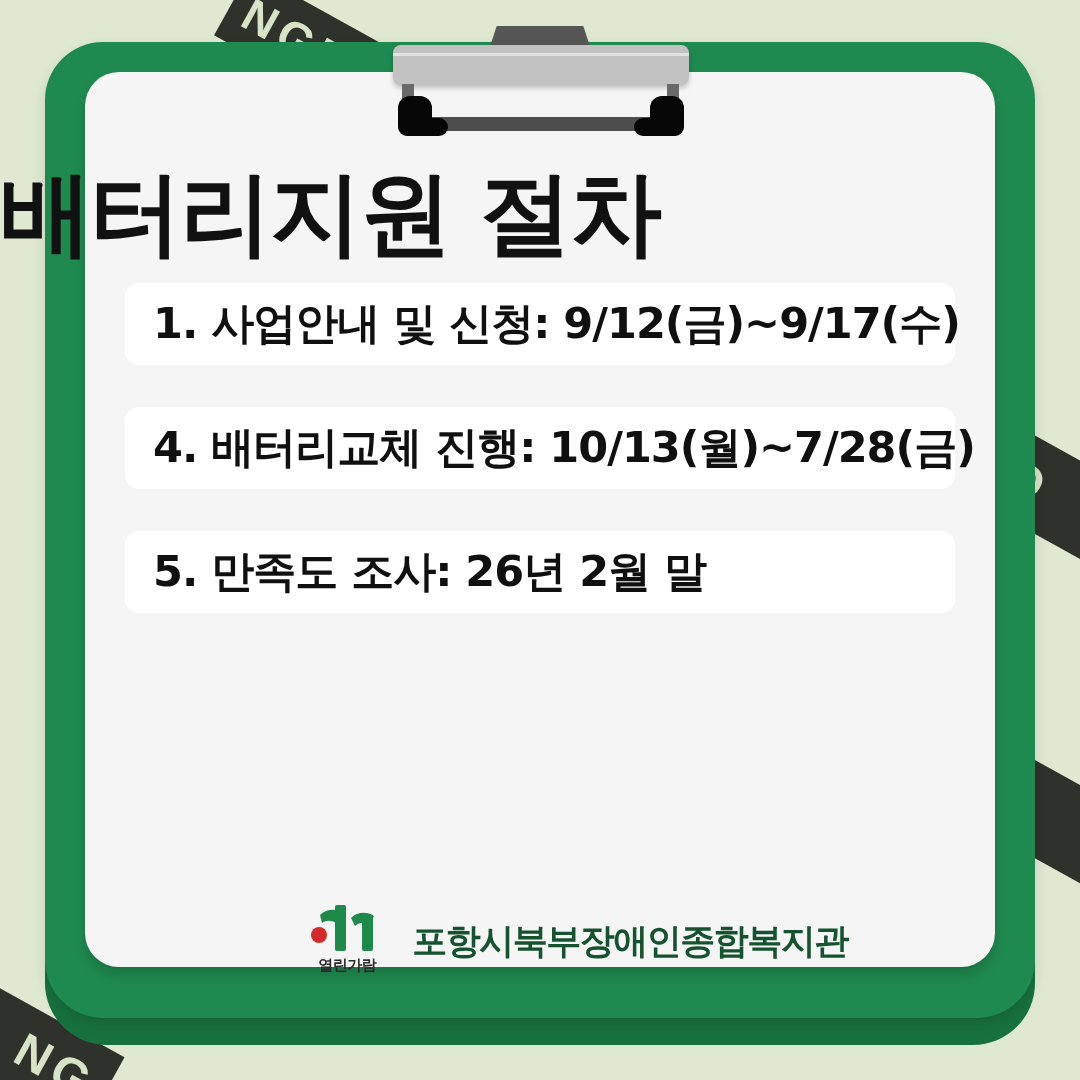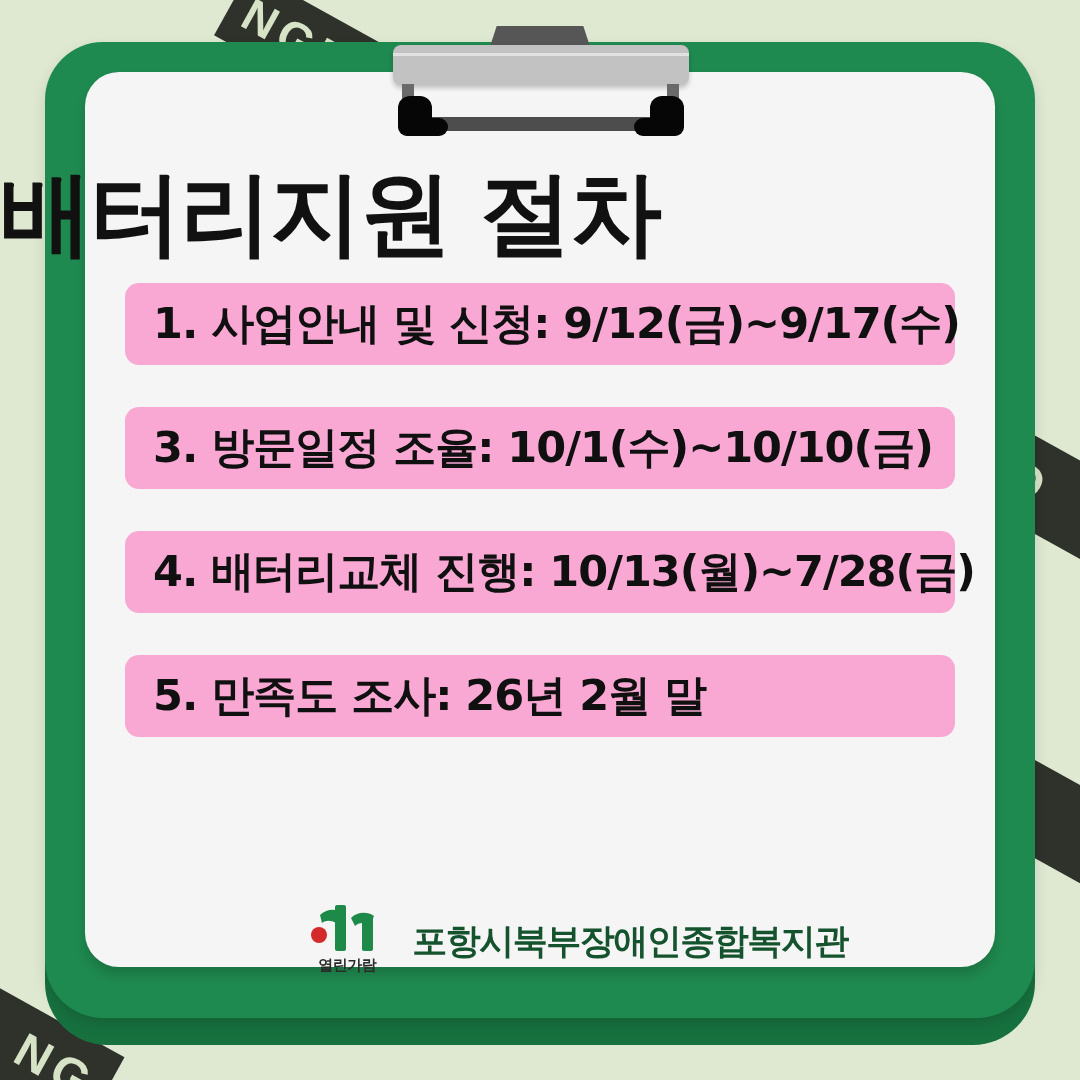--- a/index.html
+++ b/index.html
@@ -207,21 +207,21 @@
   #steps {
     position: absolute;
     left: 125px;
     top: 283px;
     width: 830px;
   }
   .step {
     position: relative;
     height: 82px;
     margin-bottom: 42px;
-    background: #f9a8d4;
+    background: #ffffff;
     border-radius: 14px;
     display: flex;
     align-items: center;
     padding-left: 28px;
     box-sizing: border-box;
   }
   .step-text {
     font-size: 43px;
     font-weight: 700;
     color: #101010;
@@ -279,23 +279,20 @@
   <div id="clipboard-shadow"></div>
   <div id="clipboard"></div>
 
   <div id="paper"></div>
 
   <div id="title">배터리지원 절차</div>
 
   <div id="steps">
     <div class="step">
       <span class="step-text">1. 사업안내 및 신청: 9/12(금)~9/17(수)</span>
-    </div>
-    <div class="step">
-      <span class="step-text">3. 방문일정 조율: 10/1(수)~10/10(금)</span>
     </div>
     <div class="step">
       <span class="step-text">4. 배터리교체 진행: 10/13(월)~7/28(금)</span>
     </div>
     <div class="step">
       <span class="step-text">5. 만족도 조사: 26년 2월 말</span>
     </div>
   </div>
 
   <div id="footer">

